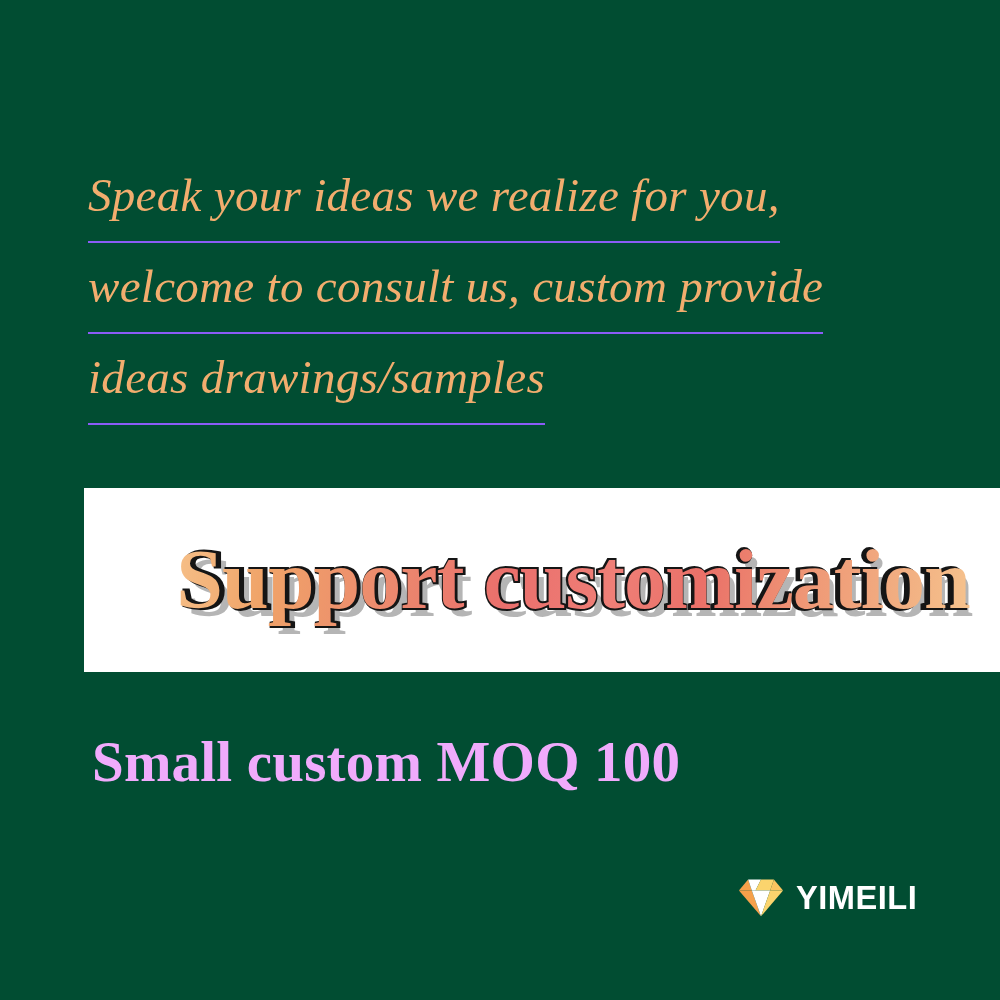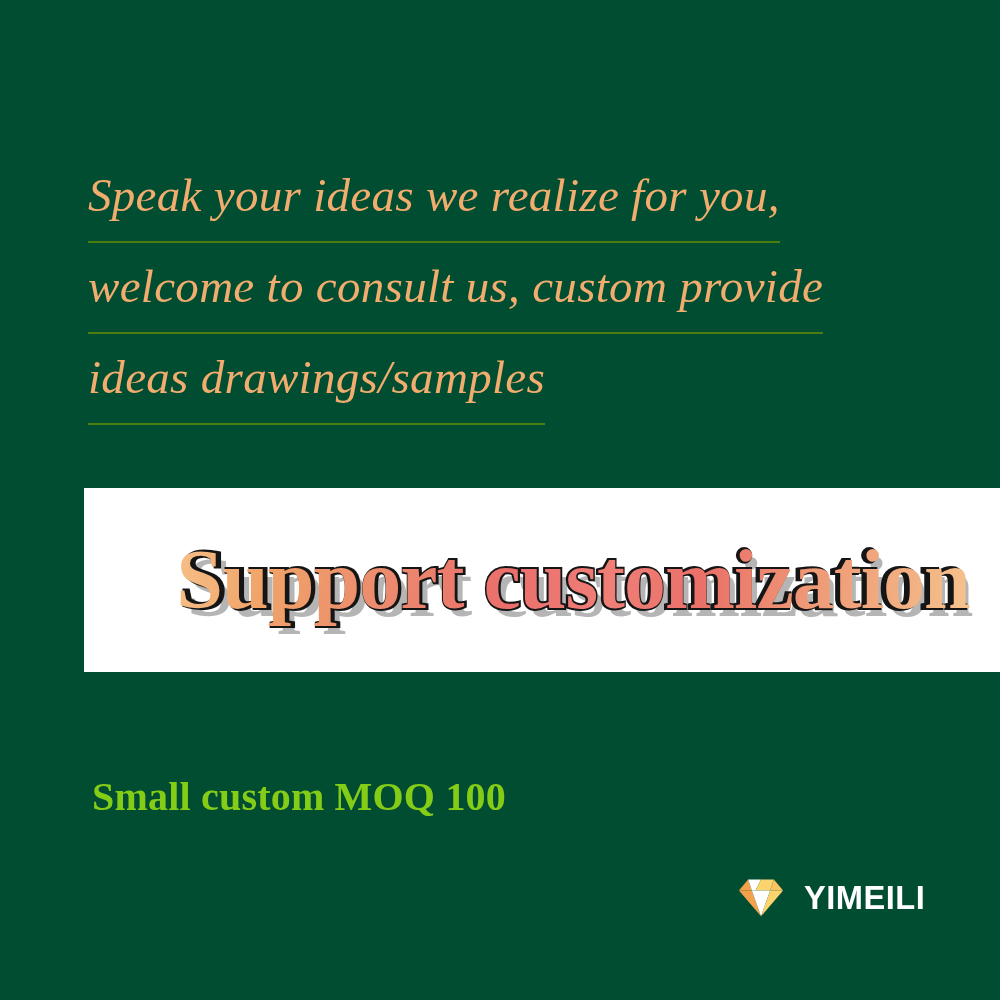--- a/index.html
+++ b/index.html
@@ -34,21 +34,21 @@
     font-style: italic;
     font-weight: 400;
     font-size: 47px;
     line-height: 86px;
     color: #f2ad6e;
     letter-spacing: 0.3px;
     white-space: nowrap;
   }
   .headline-line .ul {
     display: inline-block;
-    border-bottom: 2px solid #4d7c0f;
+    border-bottom: 2px solid #8b5cf6;
     padding-bottom: 3px;
   }
 
   
   .banner {
     position: absolute;
     left: 84px;
     top: 488px;
     width: 978px;
     height: 184px;
@@ -111,36 +111,35 @@
     -webkit-text-fill-color: transparent;
   }
 
   
   .moq {
     position: absolute;
     left: 92px;
     top: 733px;
     font-family: "Liberation Serif", "DejaVu Serif", serif;
     font-weight: 700;
-    font-size: 40px;
+    font-size: 57px;
     line-height: 1;
-    color: #84cc16;
+    color: #f0abfc;
     letter-spacing: 0.2px;
     white-space: nowrap;
-    margin-top: 44px;
   }
 
   
   .logo {
     position: absolute;
     left: 738px;
     top: 874px;
     display: flex;
     align-items: center;
-    gap: 20px;
+    gap: 12px;
   }
   .logo-gem {
     width: 46px;
     height: 46px;
     display: block;
   }
   .logo-word {
     font-family: "Liberation Sans", "DejaVu Sans", sans-serif;
     font-weight: 700;
     font-size: 34px;

